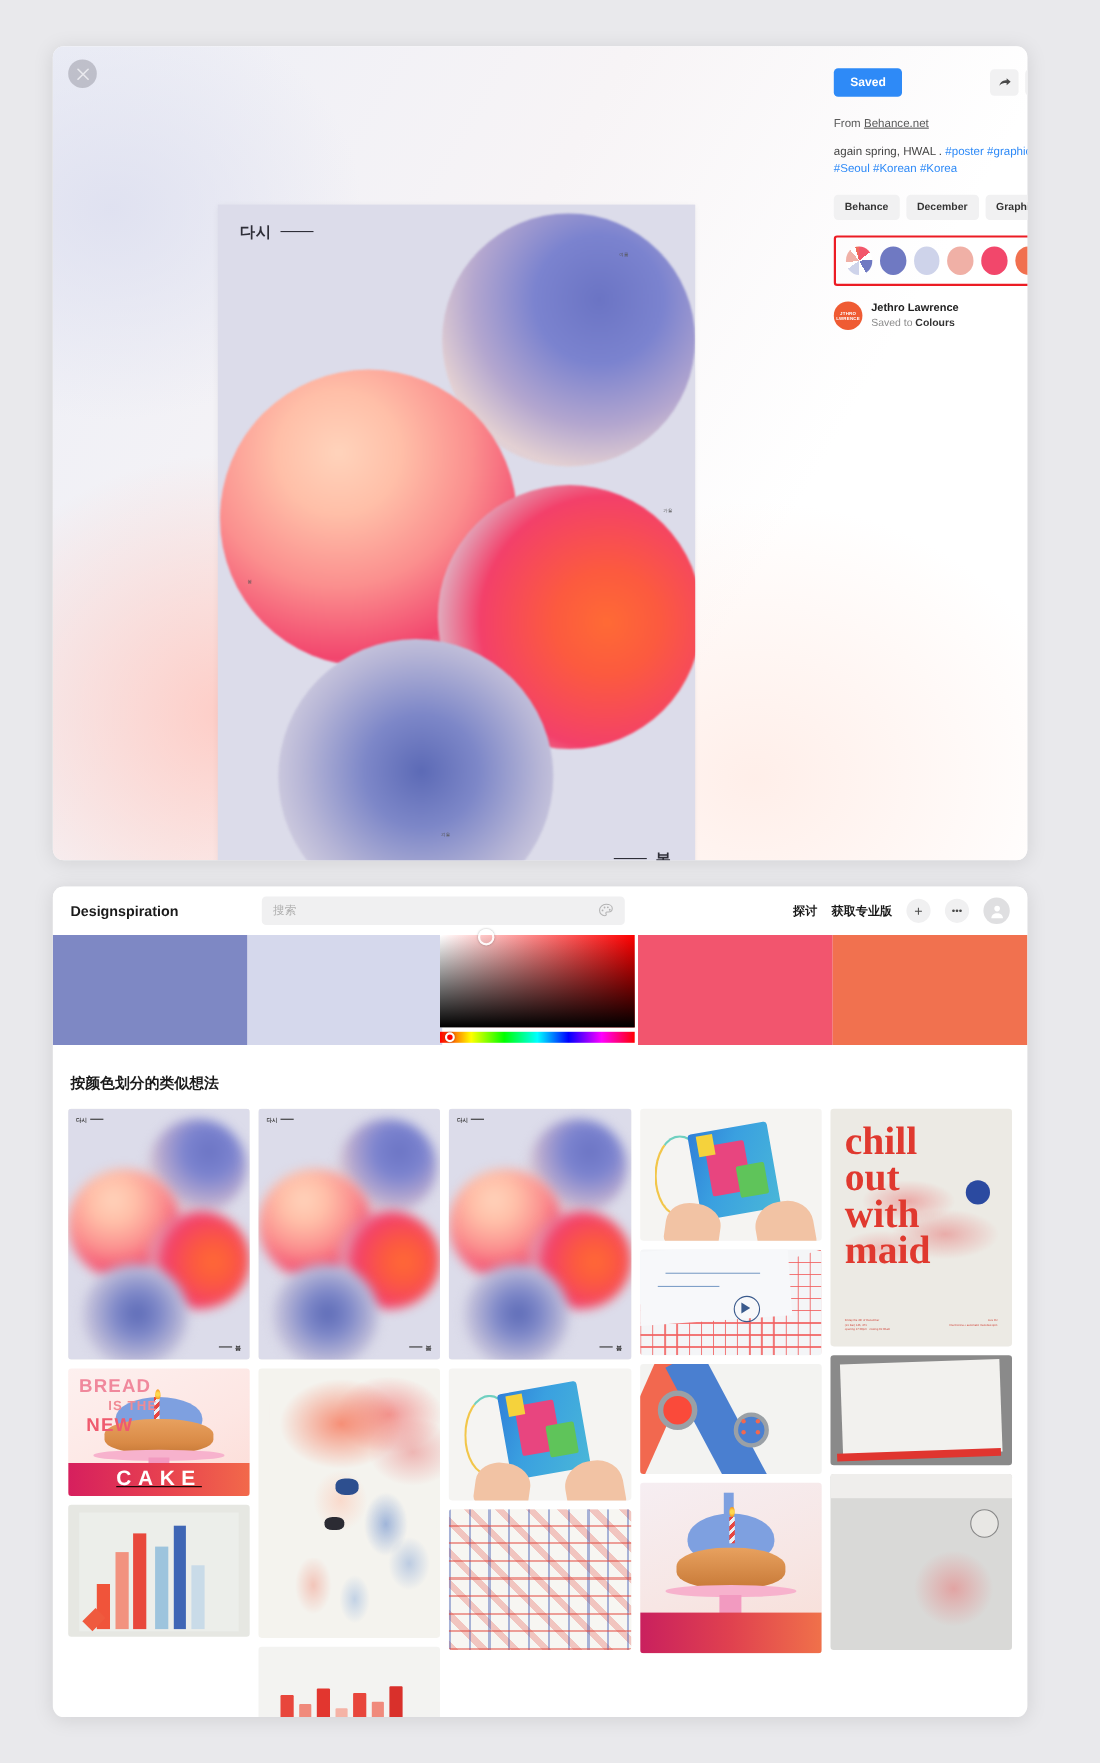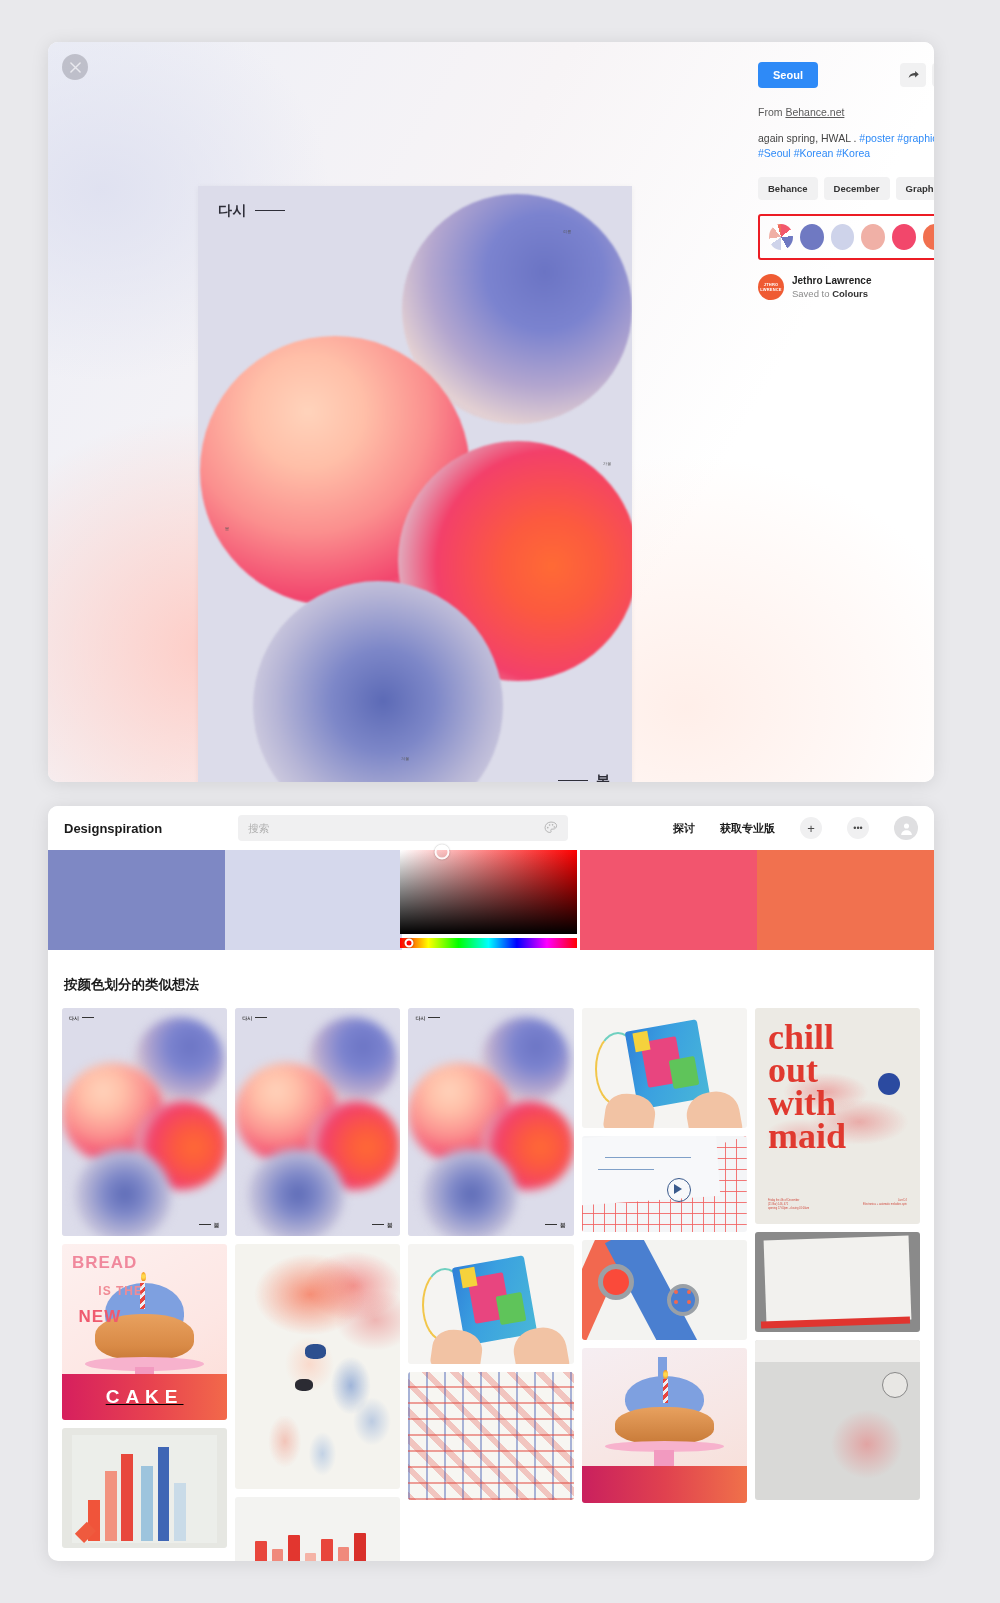--- a/index.html
+++ b/index.html
@@ -146,21 +146,21 @@
     flex: 1; max-width: 330px; margin-left: 62px;
     background: #f0f0f1; border-radius: 4px; height: 26px;
     display: flex; align-items: center; padding: 0 10px; position: relative;
   }
   .search-input {
     border: none; background: transparent; outline: none; width: 100%;
     font-size: 10.5px; color: #333; font-family: "Liberation Sans", sans-serif;
   }
   .search-input::placeholder { color: #aeaeae; }
   .palette-icon { width: 14px; height: 14px; opacity: .45; cursor: pointer; flex-shrink: 0; }
-  .nav-right { margin-left: auto; display: flex; align-items: center; gap: 25px; text-align: center; }
+  .nav-right { margin-left: auto; display: flex; align-items: center; gap: 13px; text-align: center; }
   .nav-link { font-size: 11px; font-weight: 700; color: #1a1a1a; cursor: pointer; white-space: nowrap; }
   .nav-circle {
     width: 22px; height: 22px; border-radius: 50%; background: #f0f0f1;
     display: flex; align-items: center; justify-content: center;
     font-size: 13px; color: #4a4a4a; cursor: pointer;
   }
   .nav-avatar {
     width: 24px; height: 24px; border-radius: 50%; background: #dfdfe1;
     display: flex; align-items: center; justify-content: center; cursor: pointer;
   }
@@ -290,21 +290,21 @@
     position: absolute; right: 12%; top: 30%; width: 22px; height: 22px;
     border-radius: 50%; background: #2b4aa0;
   }
   .c-chill .fine {
     position: absolute; left: 8%; right: 8%; bottom: 6%;
     font-size: 2.6px; color: #d04a3f; line-height: 4px;
     display: flex; justify-content: space-between;
   }
 
   
-  .c-cake { height: 176px; position: relative; overflow: hidden;
+  .c-cake { height: 116px; position: relative; overflow: hidden;
     background: linear-gradient(150deg, #fdf0ef 0%, #fde6e3 60%, #fcdcd6 100%); }
   .c-cake .cloud {
     position: absolute; left: 26%; top: 22%; width: 48%; height: 34%;
     background: #7ea0e0; border-radius: 50% 50% 45% 45%;
   }
   .c-cake .bread {
     position: absolute; left: 20%; top: 40%; width: 60%; height: 26%;
     background: linear-gradient(180deg, #e8a15f 0%, #d98a46 70%, #c87a38 100%);
     border-radius: 46% 46% 40% 40%;
   }
@@ -483,21 +483,21 @@
     <div class="poster-mark" style="left:405px;top:275px">가을</div>
     <div class="poster-mark" style="left:27px;top:340px">봄</div>
     <div class="poster-mark" style="left:203px;top:570px">겨울</div>
     <div class="poster-foot">
       <span class="rule"></span><span>봄</span>
     </div>
   </div>
 
   <div class="info-col">
     <div class="info-row-1">
-      <button class="save-btn">Seoul</button>
+      <button class="save-btn">Saved</button>
       <div class="icon-btns">
         <div class="icon-btn">
           <svg viewBox="0 0 16 16">
             <path d="M2 11 C3 6 7 5 10 5 L10 2.5 L14.5 6.5 L10 10.5 L10 8 C6.5 8 3.8 8.6 2 11 Z" fill="#4a4a4a"></path>
           </svg>
         </div>
         <div class="icon-btn">
           
         </div>
       </div>

